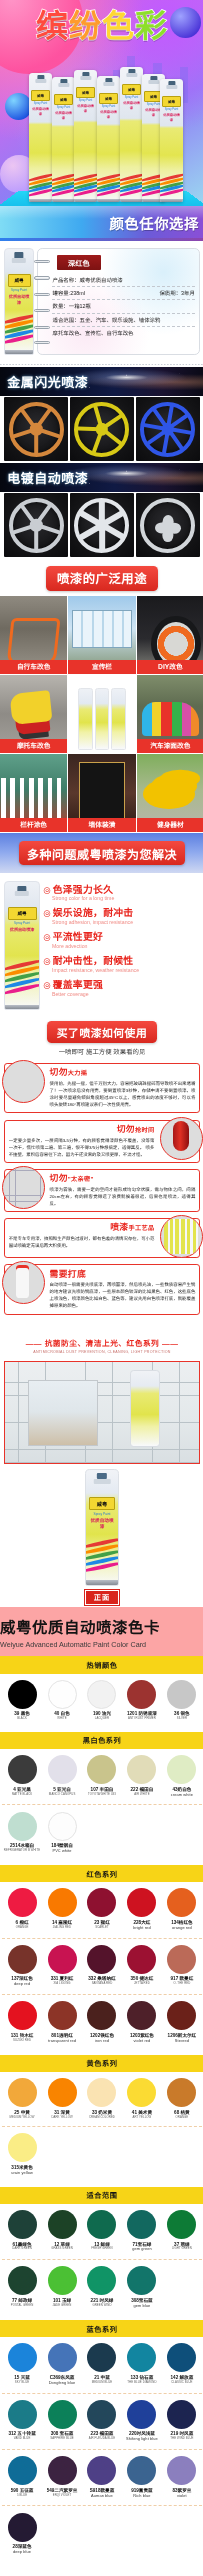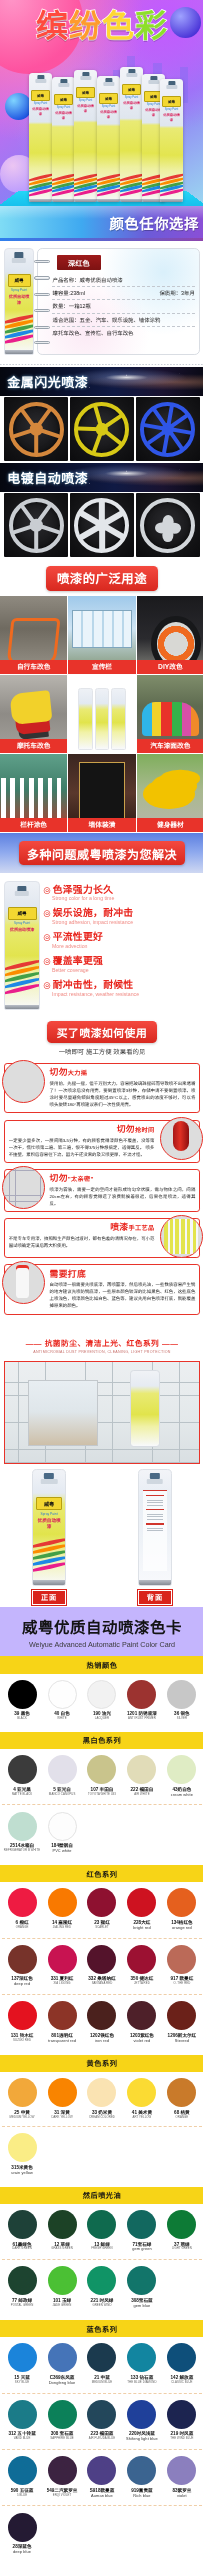--- a/index.html
+++ b/index.html
@@ -291,21 +291,21 @@
   .shot-col .canbig .rb{position:absolute;left:-5.2px;right:-5.2px;height:4.1px;border-radius:50%;transform:rotate(-12deg);}
   .shot-col .canbig .binfo{position:absolute;left:4.1px;right:4.1px;top:20.6px;bottom:13.4px;background:rgba(255,255,255,.72);border-top:1.5px solid #d0342c;}
   .shot-col .canbig .binfo i{display:block;height:1.5px;margin:3.6px 2.6px;background:#d0342c;}
   .shot-col .canbig .binfo u{display:block;height:0.8px;margin:1.5px 3.6px;background:#b9c1c9;}
   .shot-col .canbig .base{position:absolute;left:0;right:0;bottom:0;height:4.6px;background:linear-gradient(180deg,#b9bec7,#868c95);}
   .shot-tag { display:inline-block; margin-top:4.1px; background:#d9241c; color:#fff;
     font-size:7.2px; font-weight:bold; padding:1.5px 8.2px; border:1px solid #fff;
     outline:0.5px solid #d9241c; letter-spacing:1px; }
 
   
-  .cc-head { background:#c4b5fd; text-align:center; padding:8.2px 0 7.2px; }
+  .cc-head { background:#fca5a5; padding:8.2px 0 7.2px; }
   .cc-head .t1 { font-size:15.5px; font-weight:bold; color:#141414; letter-spacing:0.5px; }
   .cc-head .t2 { font-size:7.2px; color:#3a3a3a; margin-top:3.1px; }
   .cc-band { background:#f7d417; text-align:center; font-size:7.2px; font-weight:bold;
     color:#141414; padding:3.6px 0; letter-spacing:0.5px; }
   .cc-body { background:#fff; padding:6.2px 2.1px 5.2px; }
   .cc-row { display:flex; flex-wrap:wrap; }
   .cc-row.dashed { border-top:0.5px dashed #f0cfa8; padding-top:6.2px; margin-top:1px; }
   .sw { width:20%; text-align:center; padding:0 0.5px 6.2px; }
   .sw .dot { width:29px; height:29px; border-radius:50%; margin:0 auto 2.6px; }
   .sw .dot.hasborder { border:0.5px solid #e4e4e4; }
@@ -615,26 +615,26 @@
       </div>
       <div class="feat">
         <div class="cn"><span class="bullet">◎</span><span>娱乐设施，耐冲击</span></div>
         <div class="en">Strong adhesion, impact resistance</div>
       </div>
       <div class="feat">
         <div class="cn"><span class="bullet">◎</span><span>平流性更好</span></div>
         <div class="en">More advection</div>
       </div>
       <div class="feat">
+        <div class="cn"><span class="bullet">◎</span><span>耐冲击性，耐候性</span></div>
+        <div class="en">Impact resistance, weather resistance</div>
+      </div>
+      <div class="feat">
         <div class="cn"><span class="bullet">◎</span><span>覆盖率更强</span></div>
         <div class="en">Better coverage</div>
-      </div>
-      <div class="feat">
-        <div class="cn"><span class="bullet">◎</span><span>耐冲击性，耐候性</span></div>
-        <div class="en">Impact resistance, weather resistance</div>
       </div>
     </div>
   </section>
 
   <div class="pill-wrap" style="padding-bottom:2.1px">
     <span class="pill sm">买了喷漆如何使用</span>
   </div>
   <div class="center-note">一喷即可 施工方便 效果看的见</div>
 
   <section class="tips">
@@ -683,41 +683,20 @@
         <div class="s2">优质自动喷漆</div>
         <span class="rb" style="bottom:40px;background:#e53935"></span>
         <span class="rb" style="bottom:34px;background:#fb8c00"></span>
         <span class="rb" style="bottom:28px;background:#43a047"></span>
         <span class="rb" style="bottom:21.6px;background:#1e88e5"></span>
         <span class="rb" style="bottom:15.5px;background:#e91e8c"></span>
         <span class="base"></span>
       </div>
       <span class="shot-tag">正面</span>
     </div>
-    <div class="shot-col">
-      <div class="canbig back">
-        <span class="cap"></span>
-          <span class="neck"></span>
-        <div class="binfo">
-            <i></i>
-            <u></u>
-            <u></u>
-            <u></u>
-            <i></i>
-            <u></u>
-            <u></u>
-            <u></u>
-            <i></i>
-            <u></u>
-            <u></u>
-          </div>
-        <span class="base"></span>
-      </div>
-      <span class="shot-tag">背面</span>
-    </div>
   </div>
 
   <div class="cc-head">
     <div class="t1">威粤优质自动喷漆色卡</div>
     <div class="t2">Weiyue Advanced Automatic Paint Color Card</div>
   </div>
 
   <div id="cc-sections">
       <div class="cc-band">热销颜色</div>
       <div class="cc-body">
@@ -905,21 +884,21 @@
           </div>
         </div>
         <div class="cc-row dashed">
           <div class="sw">
             <div class="dot" style="background: rgb(250, 237, 134);"></div>
             <div class="nm">315米黄色</div>
             <div class="en big">urain yellow</div>
           </div>
         </div>
       </div>
-      <div class="cc-band">然后喷光油</div>
+      <div class="cc-band">适合范围</div>
       <div class="cc-body">
         <div class="cc-row">
           <div class="sw">
             <div class="dot" style="background: rgb(30, 65, 56);"></div>
             <div class="nm">61墨绿色</div>
             <div class="en">DARK GREEN</div>
           </div>
           <div class="sw">
             <div class="dot" style="background: rgb(28, 66, 38);"></div>
             <div class="nm">12 草绿</div>

